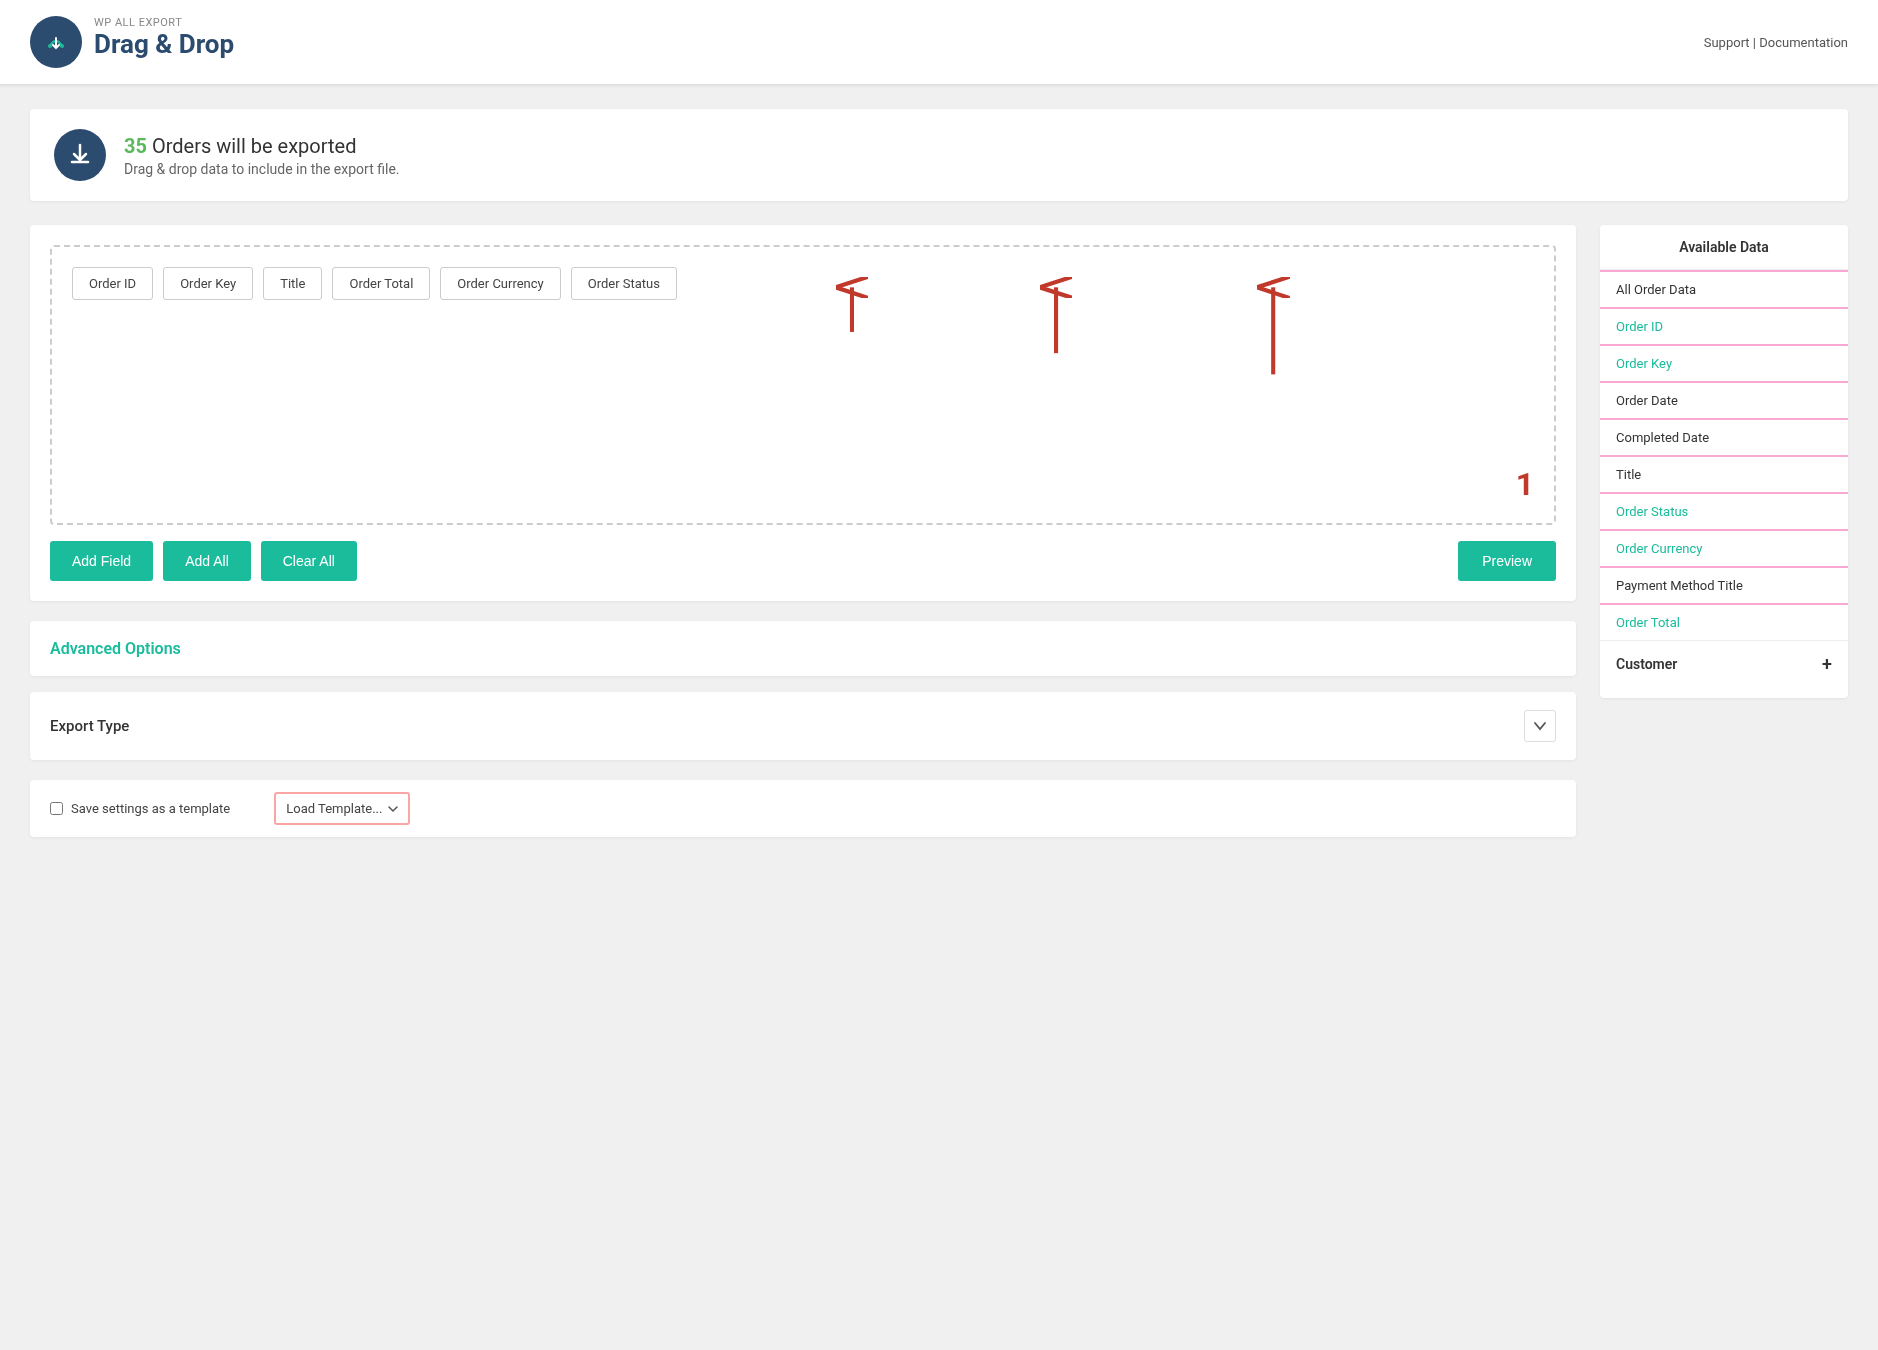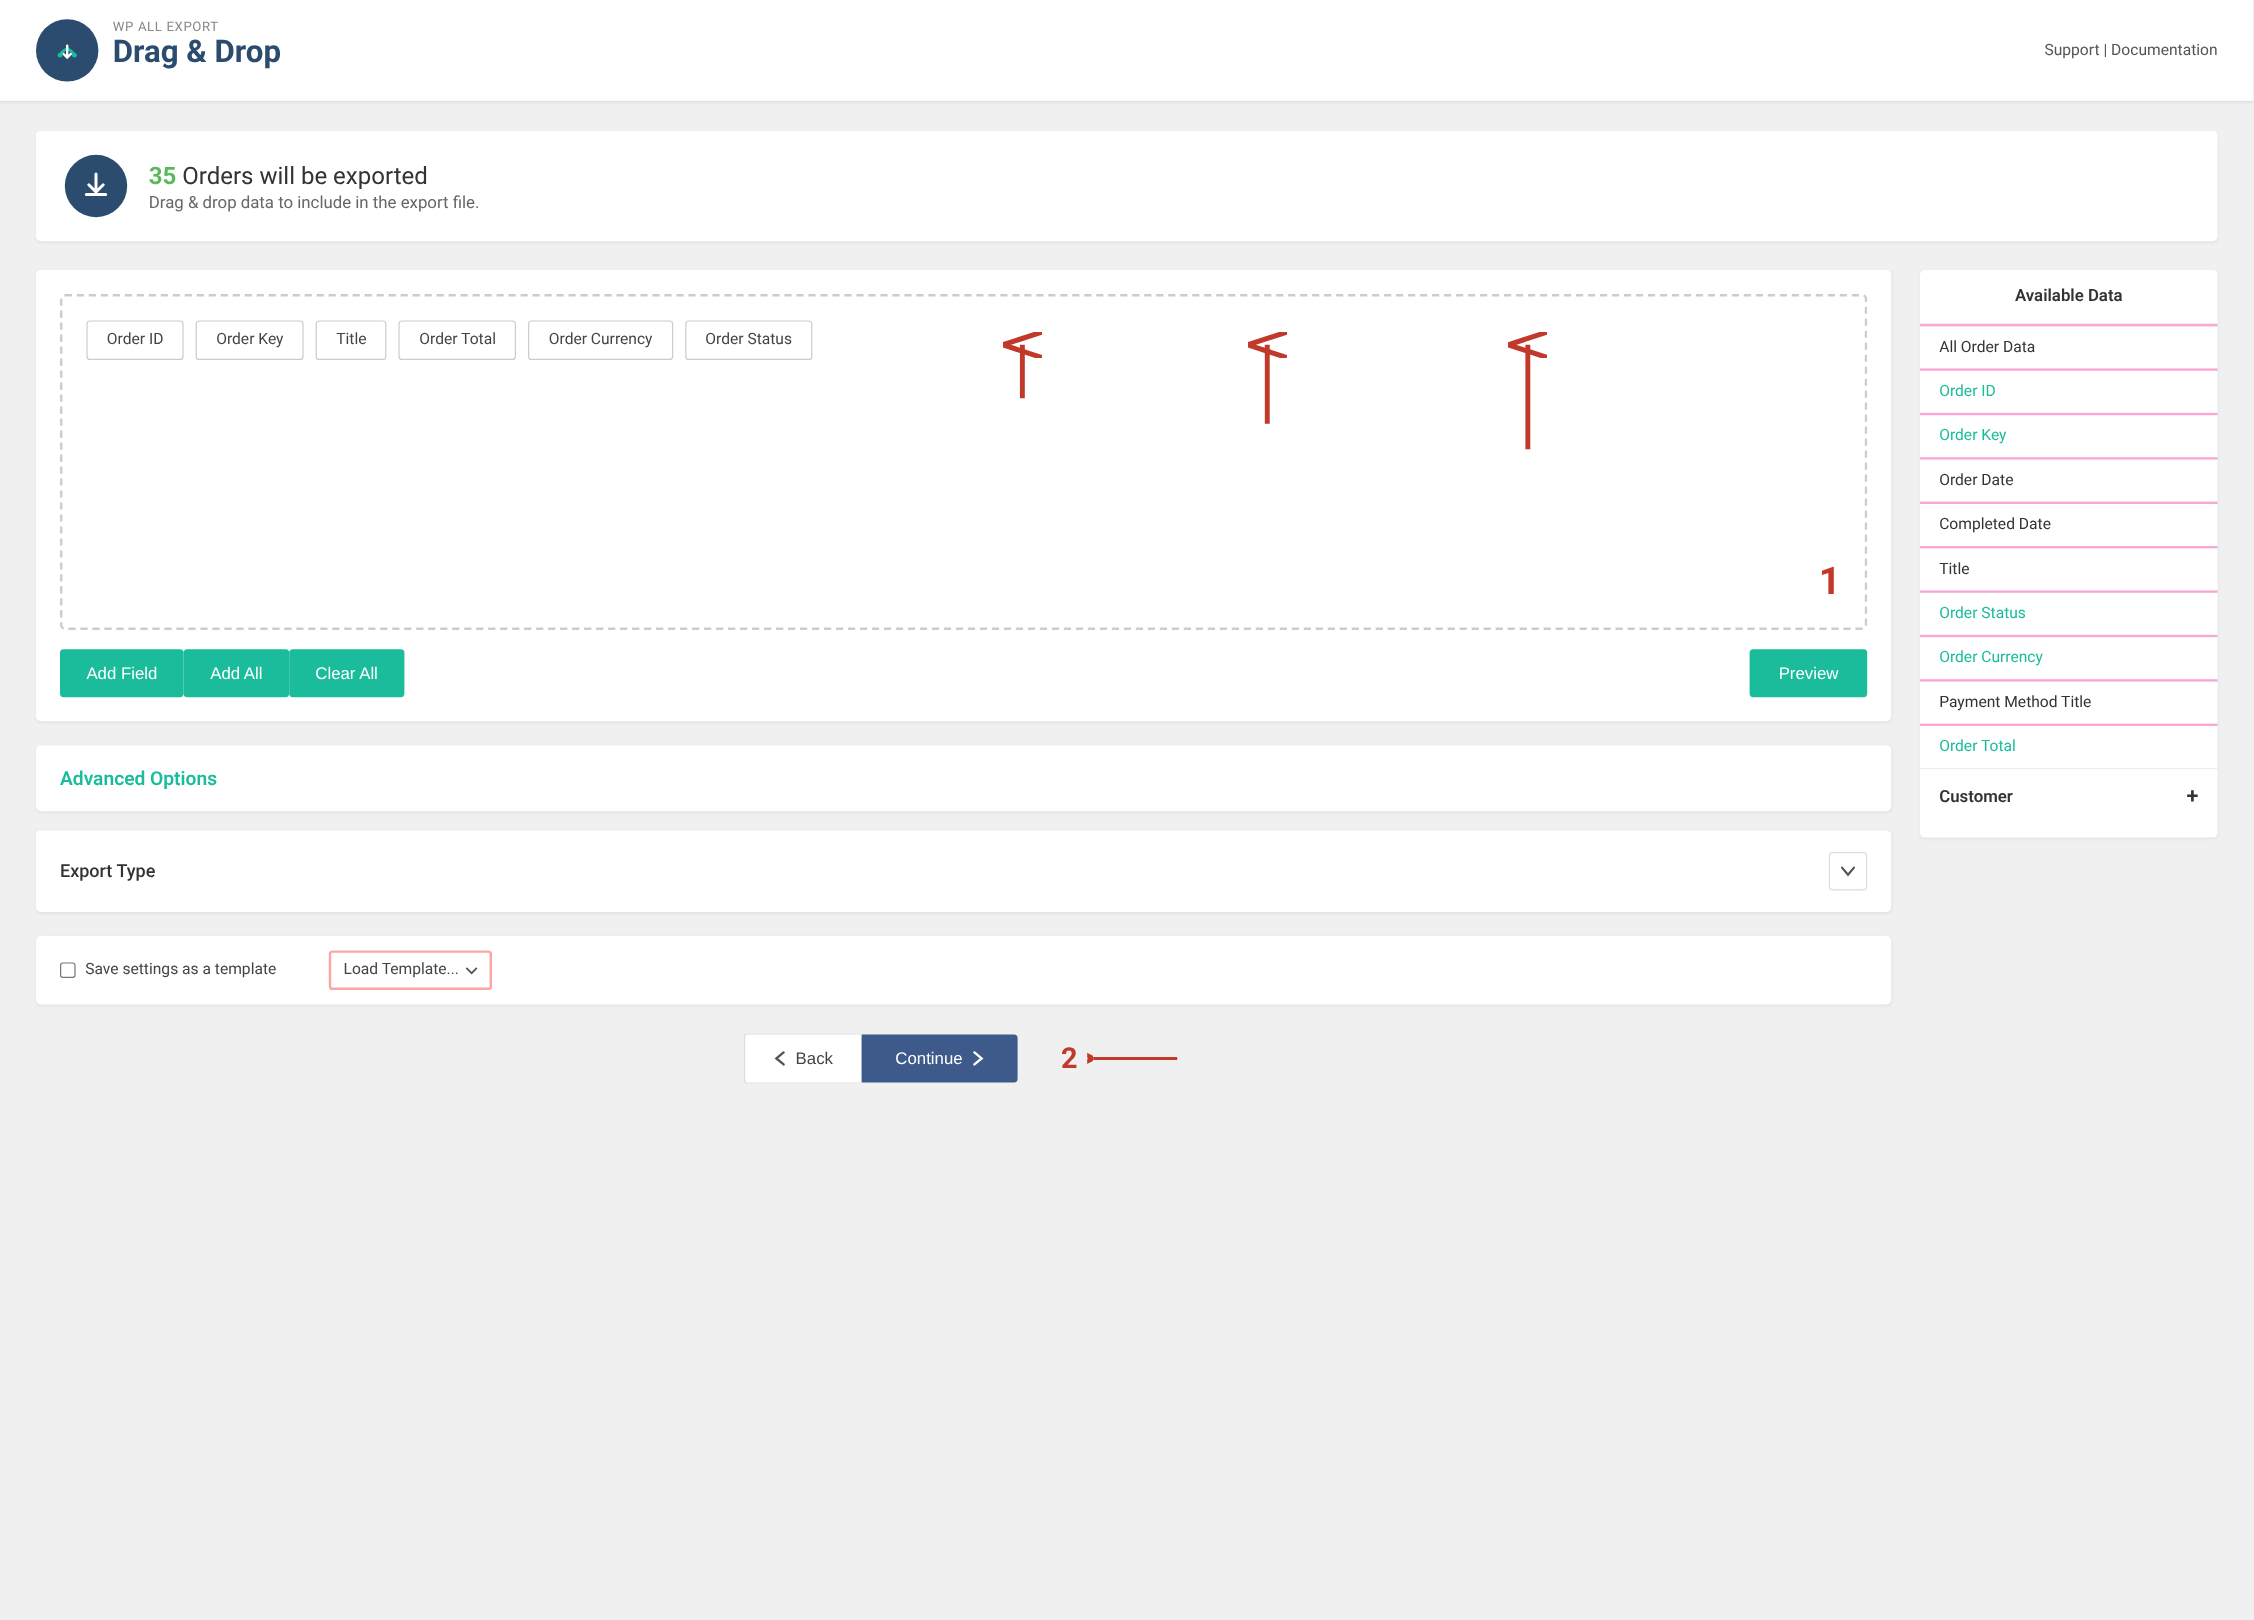--- a/index.html
+++ b/index.html
@@ -137,20 +137,21 @@
       color: #444;
       background: #fff;
       cursor: grab;
       white-space: nowrap;
     }
 
     
     .buttons-row {
       display: flex;
       align-items: center;
+      gap: 10px;
       margin-top: 16px;
     }
     .btn-teal {
       background: #1abc9c;
       color: #fff;
       border: none;
       border-radius: 3px;
       padding: 12px 22px;
       font-size: 14px;
       font-weight: 500;
@@ -477,46 +478,20 @@
           <label>Save settings as a template</label>
         </div>
         <div class="load-template-select">
           <span>Load Template...</span>
           <svg width="10" height="10" viewBox="0 0 10 10" fill="none">
             <path d="M1 3 L5 7 L9 3" stroke="#555" stroke-width="1.5" fill="none" stroke-linecap="round"></path>
           </svg>
         </div>
       </div>
 
-      <div class="nav-buttons">
-        <button class="btn-back">
-          <svg width="10" height="14" viewBox="0 0 10 14" fill="none">
-            <path d="M8 2 L2 7 L8 12" stroke="#555" stroke-width="2" fill="none" stroke-linecap="round"></path>
-          </svg>
-          <span>Back</span>
-        </button>
-        <button class="btn-continue">
-          <span>Continue</span>
-          <svg width="10" height="14" viewBox="0 0 10 14" fill="none">
-            <path d="M2 2 L8 7 L2 12" stroke="white" stroke-width="2" fill="none" stroke-linecap="round"></path>
-          </svg>
-        </button>
-
-        <div class="arrow-2-container">
-          <div class="num-2">2</div>
-          <svg width="80" height="20" viewBox="0 0 80 20">
-            <defs>
-              <marker id="arr2head" markerWidth="8" markerHeight="8" refX="0" refY="4" orient="auto">
-                <path d="M8,0 L0,4 L8,8" fill="none" stroke="#c0392b" stroke-width="1.5"></path>
-              </marker>
-            </defs>
-            <line x1="75" y1="10" x2="5" y2="10" stroke="#c0392b" stroke-width="2.5" marker-end="url(#arr2head)"></line>
-          </svg>
-        </div>
-      </div>
 
     </div>
 
     <div class="right-panel">
       <div class="available-data-title">Available Data</div>
 
 
       <div>
         <div class="data-item data-item-dark">All Order Data</div>
         <div class="data-item">Order ID</div>

